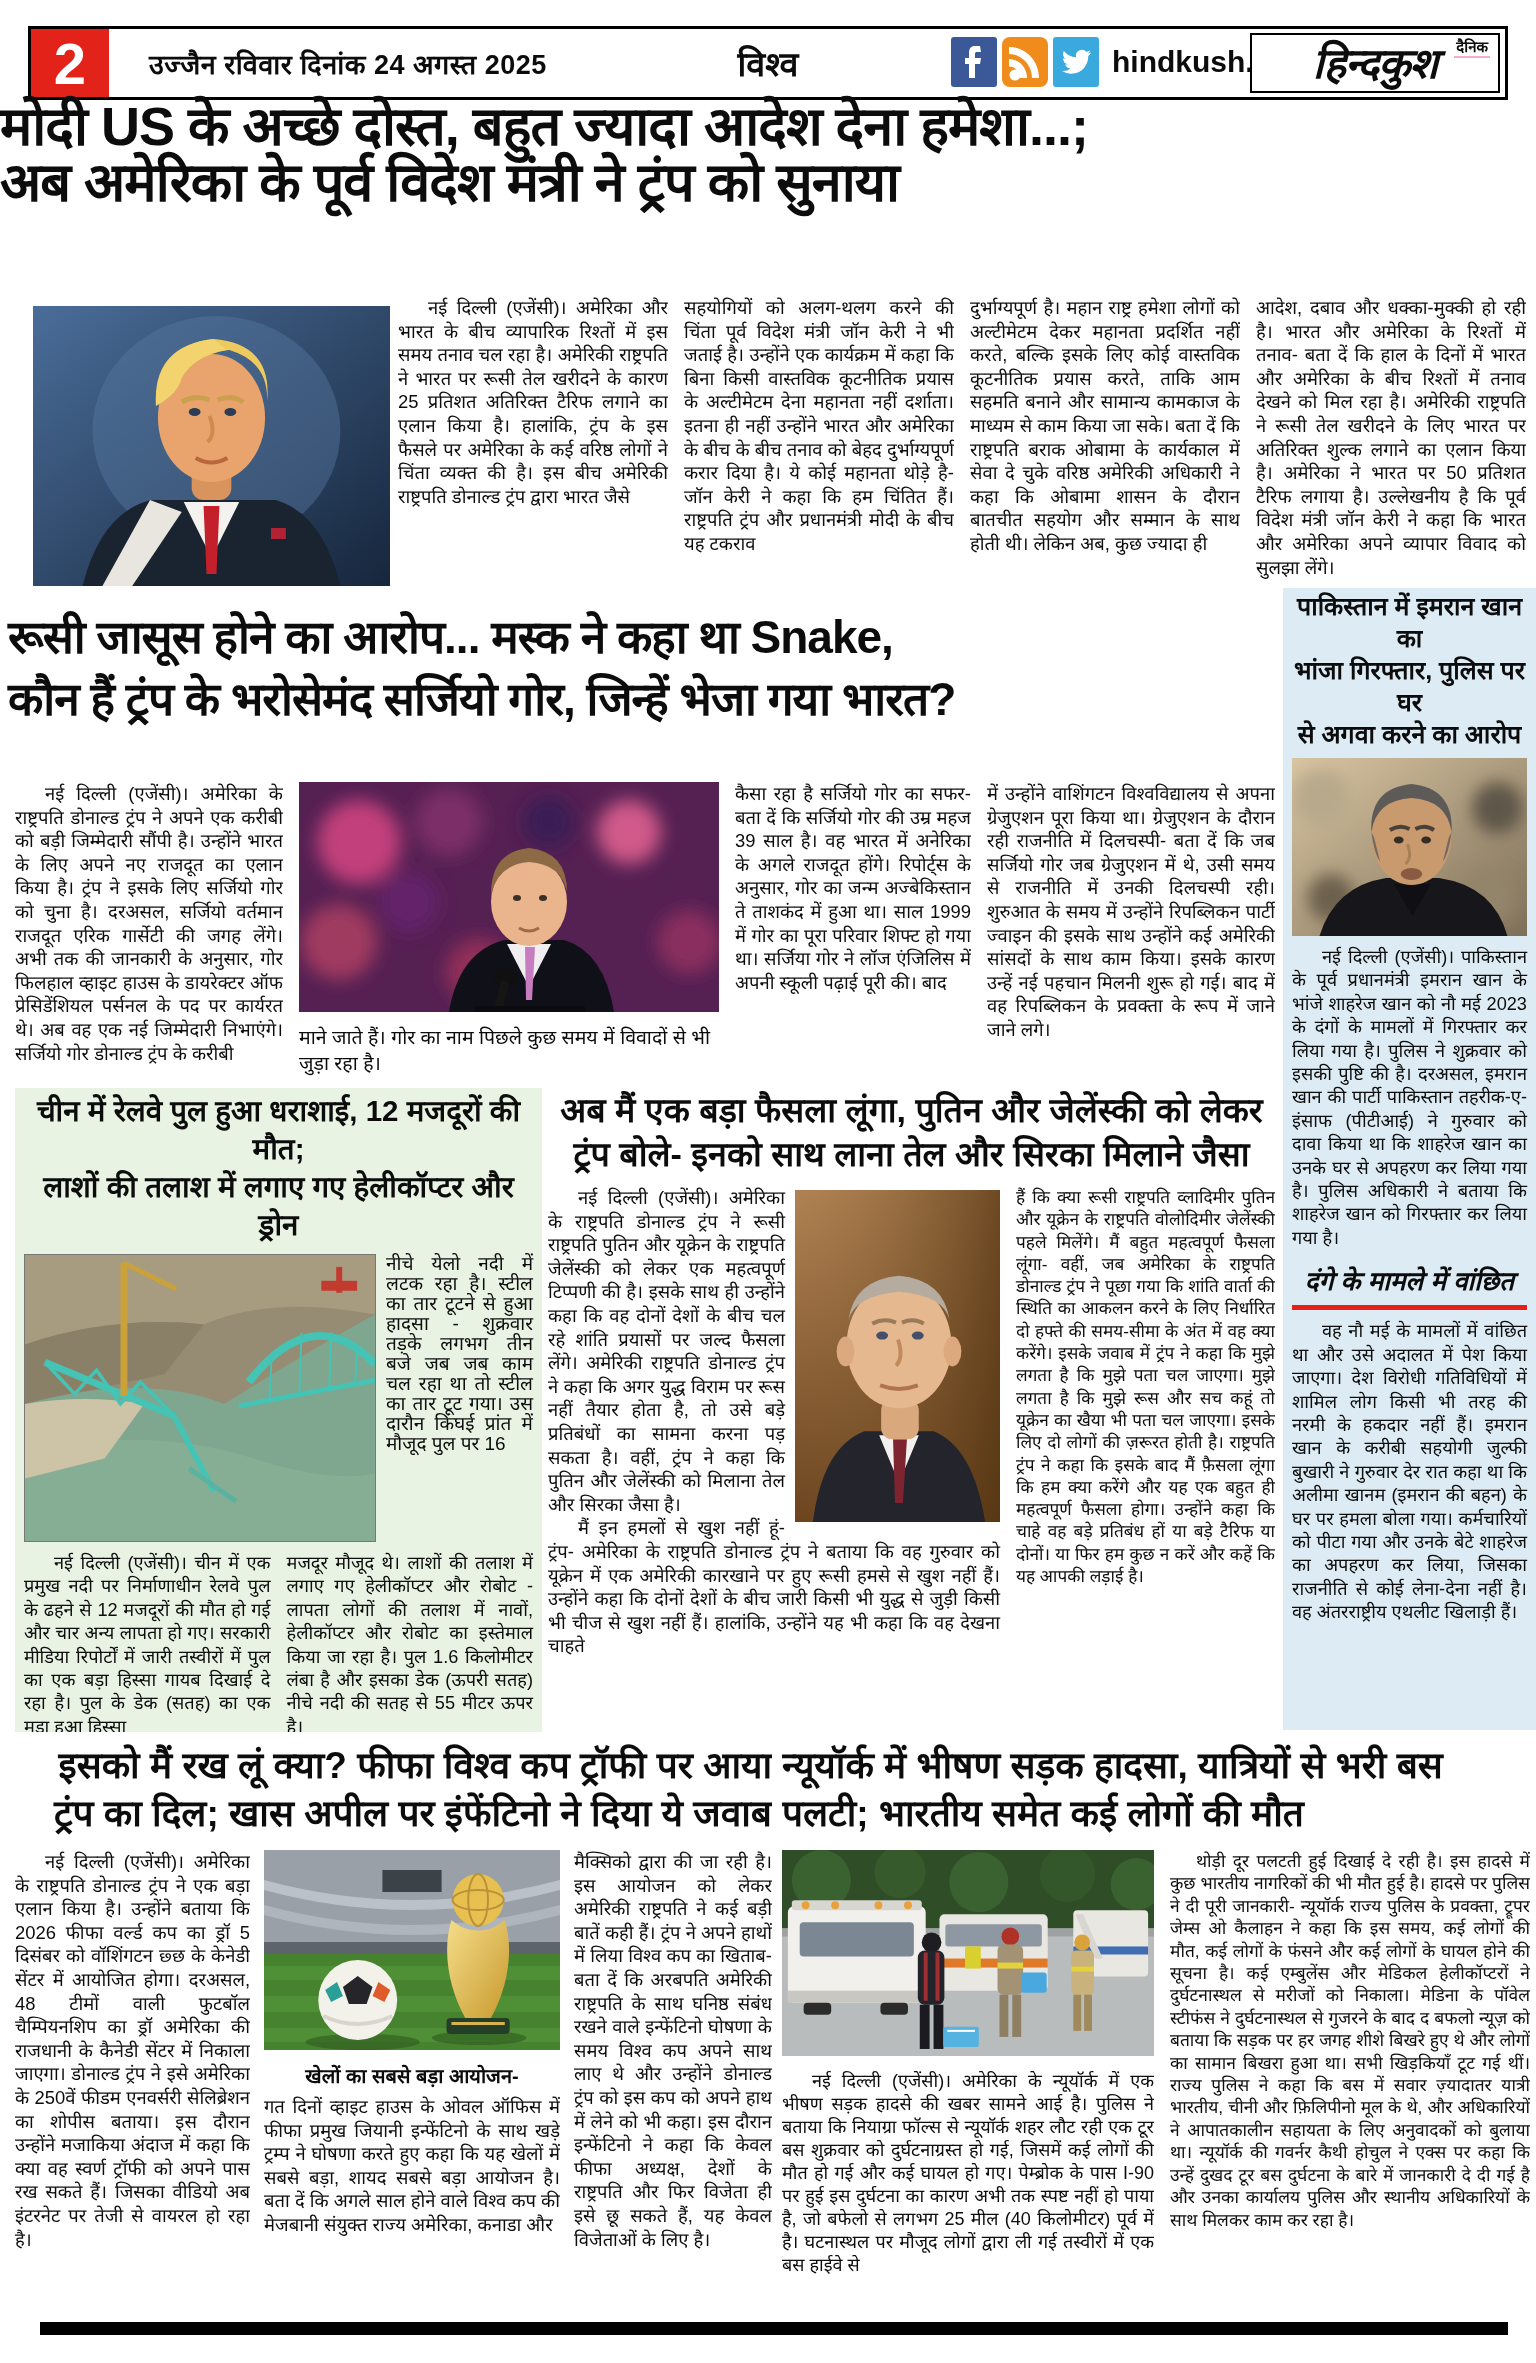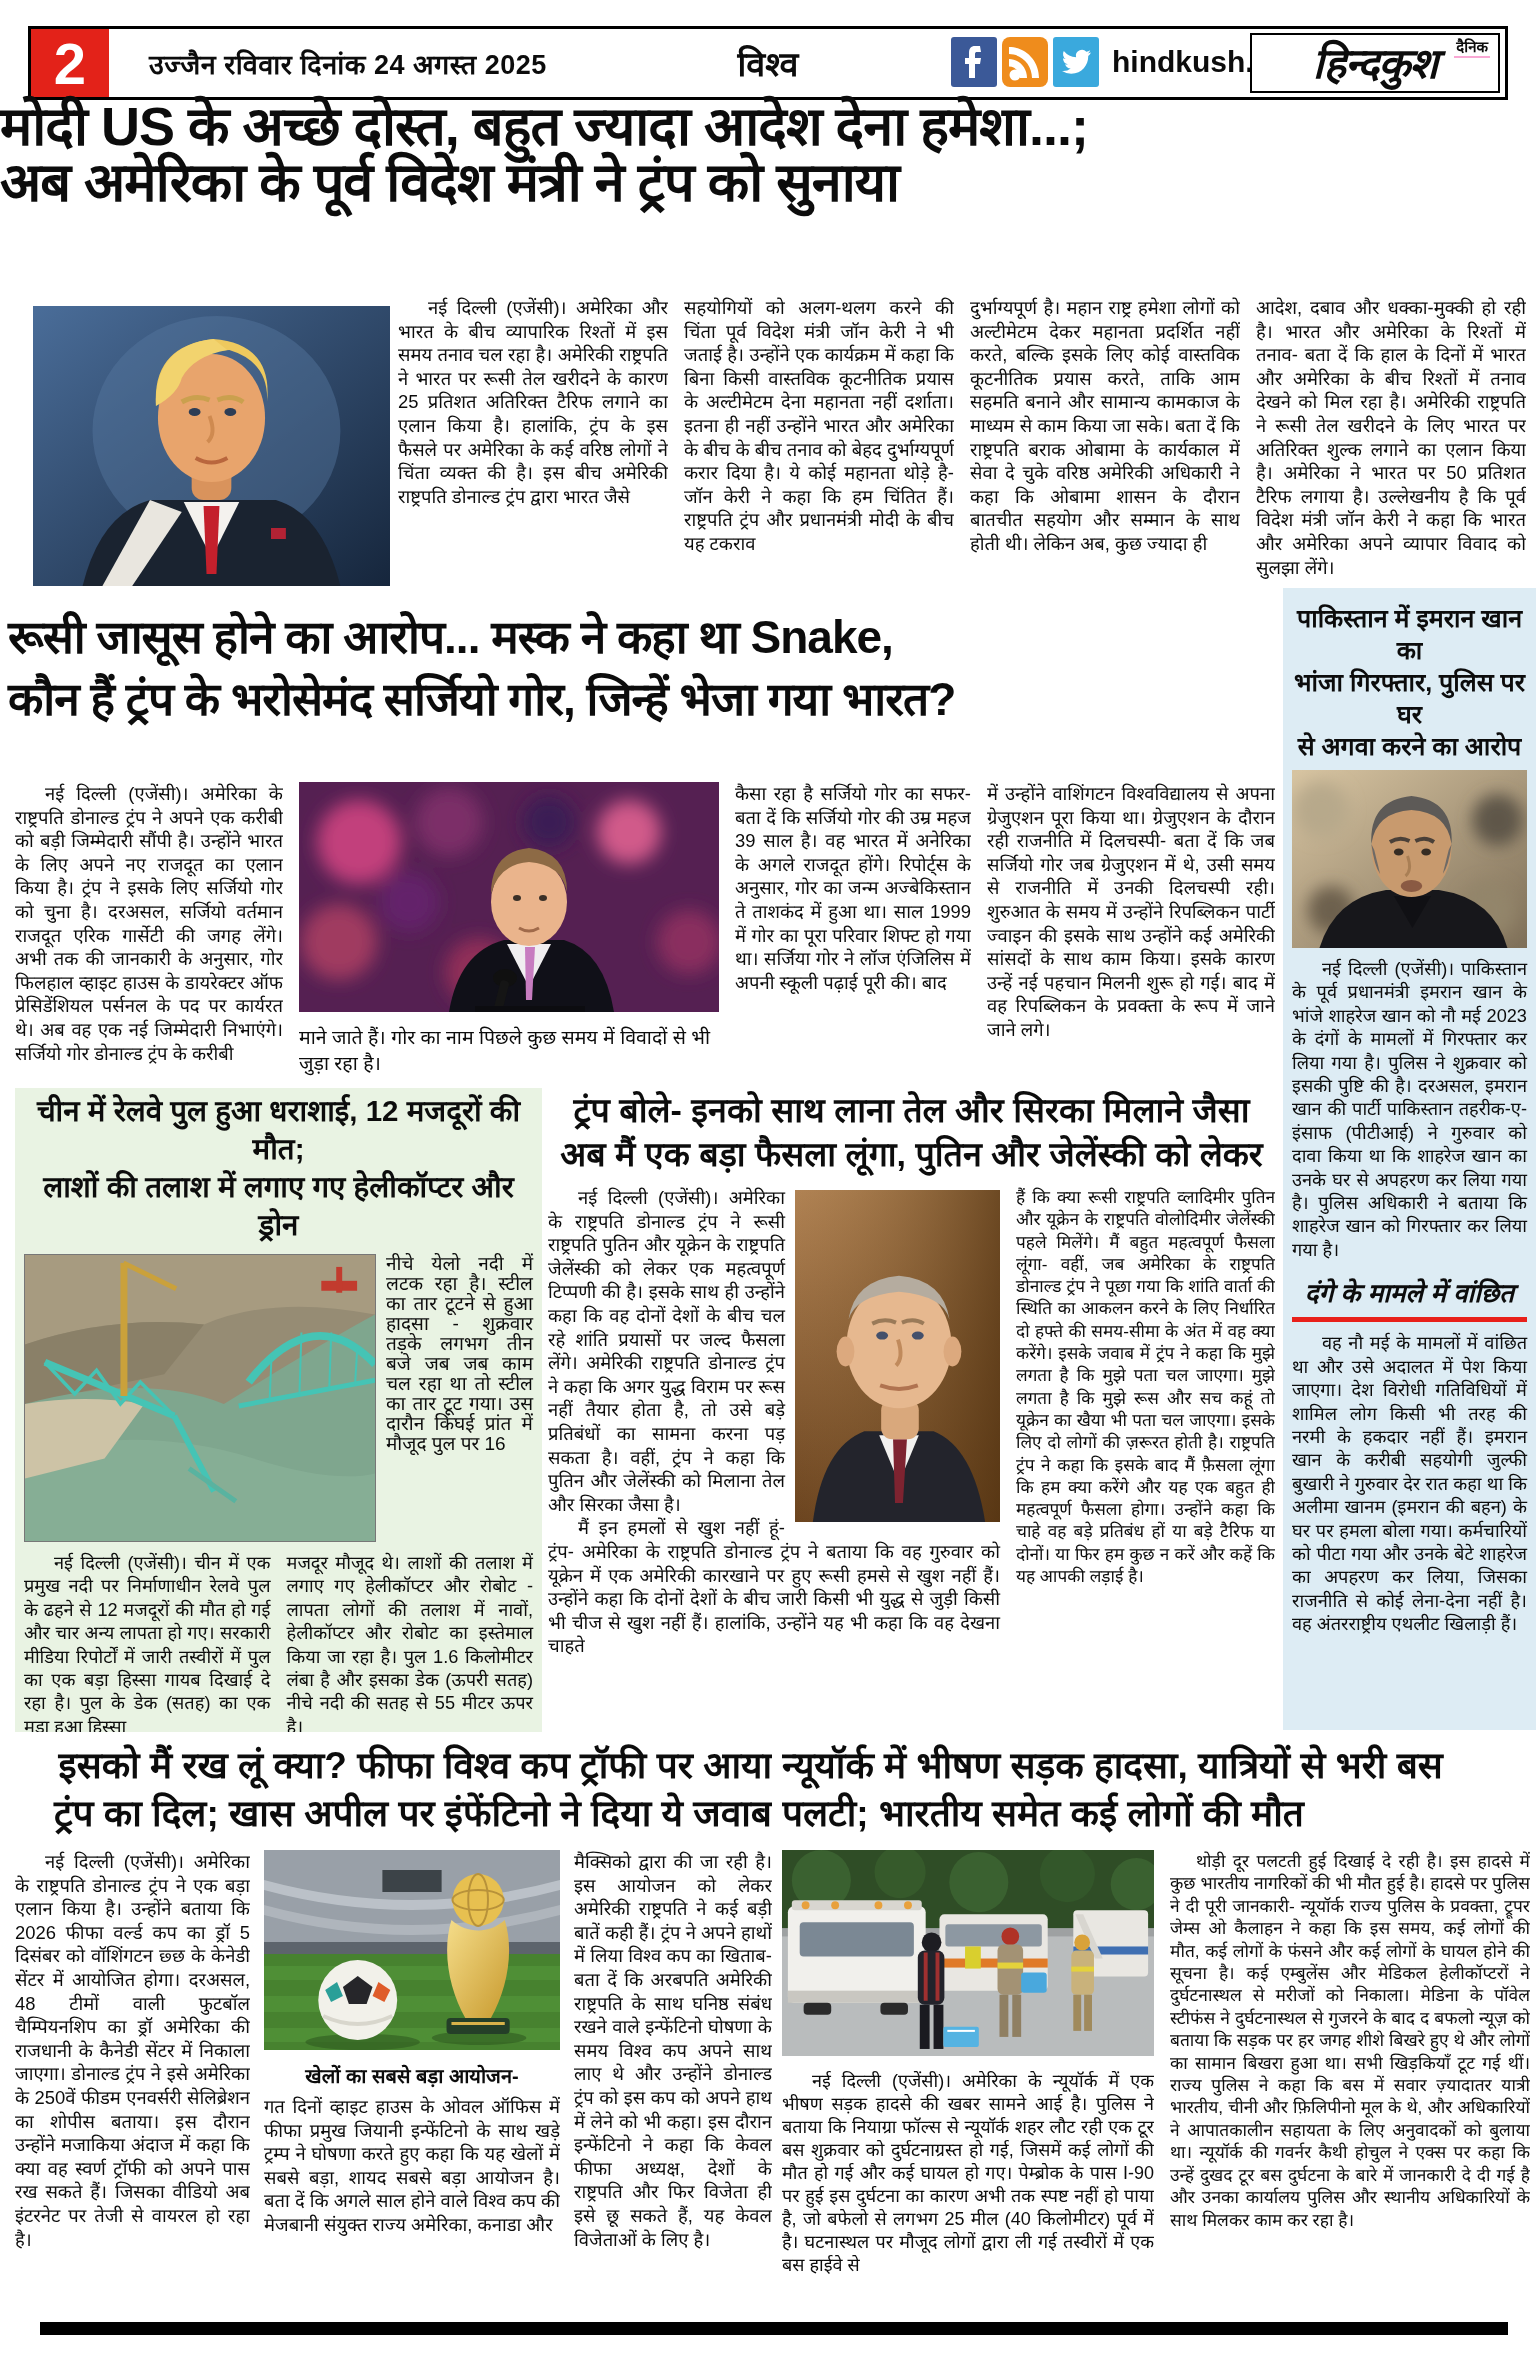--- a/index.html
+++ b/index.html
@@ -40,21 +40,21 @@
   
   .gor-row{left:15px;top:782px;width:1260px;height:302px;display:flex;gap:16px}
   .gor-c1{width:268px}
   .gor-fig{width:420px;flex:0 0 420px}
   .gor-img{width:420px;height:230px}
   .gor-cap{font-size:19.5px;line-height:26px;margin-top:8px}
   .gor-c3{width:236px;flex:0 0 236px}
   .gor-c4{flex:1 1 0}
 
   
-  .imran{left:1283px;top:588px;width:253px;height:1142px;background:var(--sidebar-blue);padding:14px 9px;overflow:hidden}
+  .imran{left:1283px;top:588px;width:253px;height:1142px;background:var(--sidebar-blue);padding:2px 9px;overflow:hidden}
   .imran-head{font-size:25px;line-height:32px;font-weight:900;text-align:center;margin-bottom:8px}
   .imran-img{width:235px;height:178px;display:block;margin:0 auto 10px auto}
   .imran-body{font-size:18.2px;line-height:23.4px}
   .imran-sub{font-size:26px;font-weight:900;font-style:italic;text-align:center;border-bottom:5px solid var(--rule-red);padding-bottom:7px;margin:12px 0 10px 0}
 
   
   .china{left:15px;top:1088px;width:527px;height:644px;background:var(--china-green);padding:4px 9px;overflow:hidden}
   .china-head{font-size:29.5px;line-height:38px;font-weight:900;text-align:center;margin-bottom:10px}
   .china-row1{display:flex;gap:10px}
   .china-img{width:352px;height:288px;flex:0 0 352px;border:1px solid #777}
@@ -273,22 +273,22 @@
       <div class="china-rail just">नीचे येलो नदी में लटक रहा है। स्टील का तार टूटने से हुआ हादसा - शुक्रवार तड़के लगभग तीन बजे जब जब काम चल रहा था तो स्टील का तार टूट गया। उस दारौन किंघई प्रांत में मौजूद पुल पर 16</div>
     </div>
     <div class="china-row2">
       <div class="china-col just ind">नई दिल्ली (एजेंसी)। चीन में एक प्रमुख नदी पर निर्माणाधीन रेलवे पुल के ढहने से 12 मजदूरों की मौत हो गई और चार अन्य लापता हो गए। सरकारी मीडिया रिपोर्टों में जारी तस्वीरों में पुल का एक बड़ा हिस्सा गायब दिखाई दे रहा है। पुल के डेक (सतह) का एक मुड़ा हुआ हिस्सा</div>
       <div class="china-col just">मजदूर मौजूद थे। लाशों की तलाश में लगाए गए हेलीकॉप्टर और रोबोट - लापता लोगों की तलाश में नावों, हेलीकॉप्टर और रोबोट का इस्तेमाल किया जा रहा है। पुल 1.6 किलोमीटर लंबा है और इसका डेक (ऊपरी सतह) नीचे नदी की सतह से 55 मीटर ऊपर है।</div>
     </div>
   </div>
 
   <div class="abs putin">
     <div class="putin-head">
+      <div>अब मैं एक बड़ा फैसला लूंगा, पुतिन और जेलेंस्की को लेकर</div>
       <div>ट्रंप बोले- इनको साथ लाना तेल और सिरका मिलाने जैसा</div>
-      <div>अब मैं एक बड़ा फैसला लूंगा, पुतिन और जेलेंस्की को लेकर</div>
     </div>
     <div class="putin-body">
       <div class="putin-left">
         <svg class="putin-img" viewBox="0 0 207 333" preserveAspectRatio="none">
           <defs>
               <linearGradient id="pbg" x1="0" y1="0" x2="0" y2="1">
             <stop offset="0" stop-color="#b08253"></stop>
                 <stop offset="1" stop-color="#6b441f"></stop>
               </linearGradient>
             <linearGradient id="pbg2" x1="0" y1="0" x2="1" y2="0">

